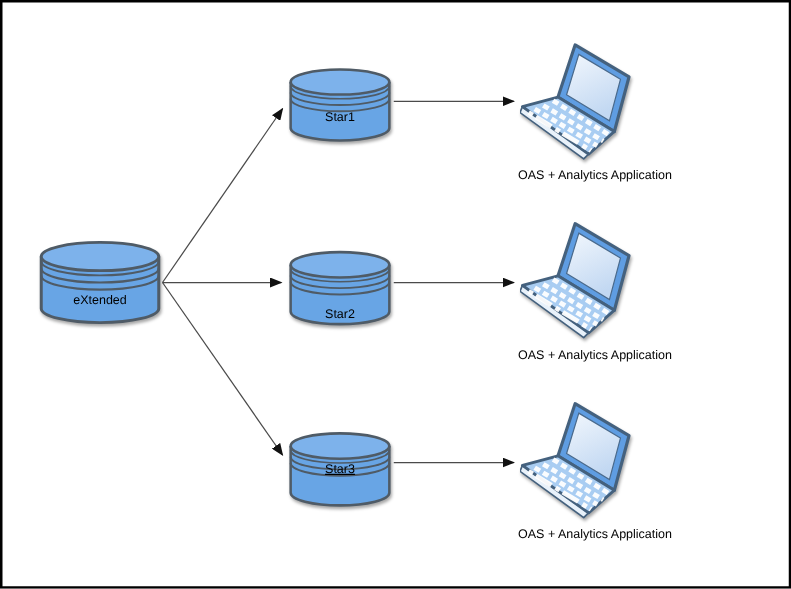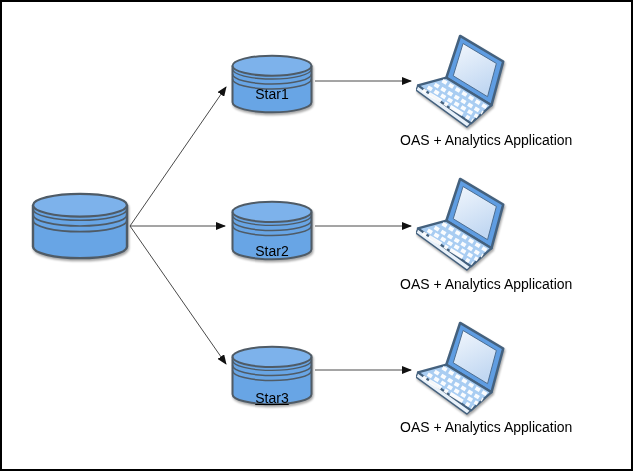--- a/index.html
+++ b/index.html
@@ -3,21 +3,21 @@
 <meta charset="utf-8">
 <style>
   html,body{margin:0;padding:0;background:#ffffff;}
   .canvas{
     position:relative;width:633px;height:471px;box-sizing:border-box;
     background:#ffffff;border:2px solid #000;overflow:hidden;
     font-family:"Liberation Sans",sans-serif;
   }
   svg.layer{position:absolute;left:0;top:0;width:629px;height:467px;display:block;}
   .node-label{
-    position:absolute;font-size:14px;line-height:13px;color:#000;
+    position:absolute;font-size:10px;line-height:13px;color:#000;
     text-align:center;white-space:nowrap;
   }
   .shape-shadow{filter:drop-shadow(1.5px 2px 1.3px rgba(0,0,0,0.35));}
   .edge{stroke:#4a4a4a;stroke-width:1;fill:none;}
 </style>
 </head>
 <body>
 
 <div class="canvas">
 
@@ -71,21 +71,22 @@
     <use href="#sym-cylinder" x="28" y="190" width="100" height="68" class="shape-shadow"></use>
     <use href="#sym-cylinder" x="228" y="52" width="84" height="60" class="shape-shadow"></use>
     <use href="#sym-cylinder" x="228" y="198" width="84" height="61" class="shape-shadow"></use>
     <use href="#sym-cylinder" x="228" y="343" width="84" height="61" class="shape-shadow"></use>
 
     <use href="#sym-laptop" x="414" y="32" width="98" height="95" class="shape-shadow"></use>
     <use href="#sym-laptop" x="414" y="175" width="98" height="95" class="shape-shadow"></use>
     <use href="#sym-laptop" x="414" y="319" width="98" height="95" class="shape-shadow"></use>
   </svg>
 
+  <div class="node-label" style="left:28px;top:232px;width:100px;">eXtended</div>
   <div class="node-label" style="left:228px;top:86px;width:84px;">Star1</div>
   <div class="node-label" style="left:228px;top:243px;width:84px;">Star2</div>
-  <div class="node-label" style="left:228px;top:390px;width:84px;text-decoration:underline;">Star3</div>
+  <div class="node-label" style="left:228px;top:367px;width:84px;text-decoration:underline;">Star3</div>
 
   <div class="node-label" style="left:398px;top:132px;width:152px;">OAS + Analytics Application</div>
   <div class="node-label" style="left:398px;top:276px;width:152px;">OAS + Analytics Application</div>
   <div class="node-label" style="left:398px;top:419px;width:152px;">OAS + Analytics Application</div>
 
 </div>
 
 </body></html>

